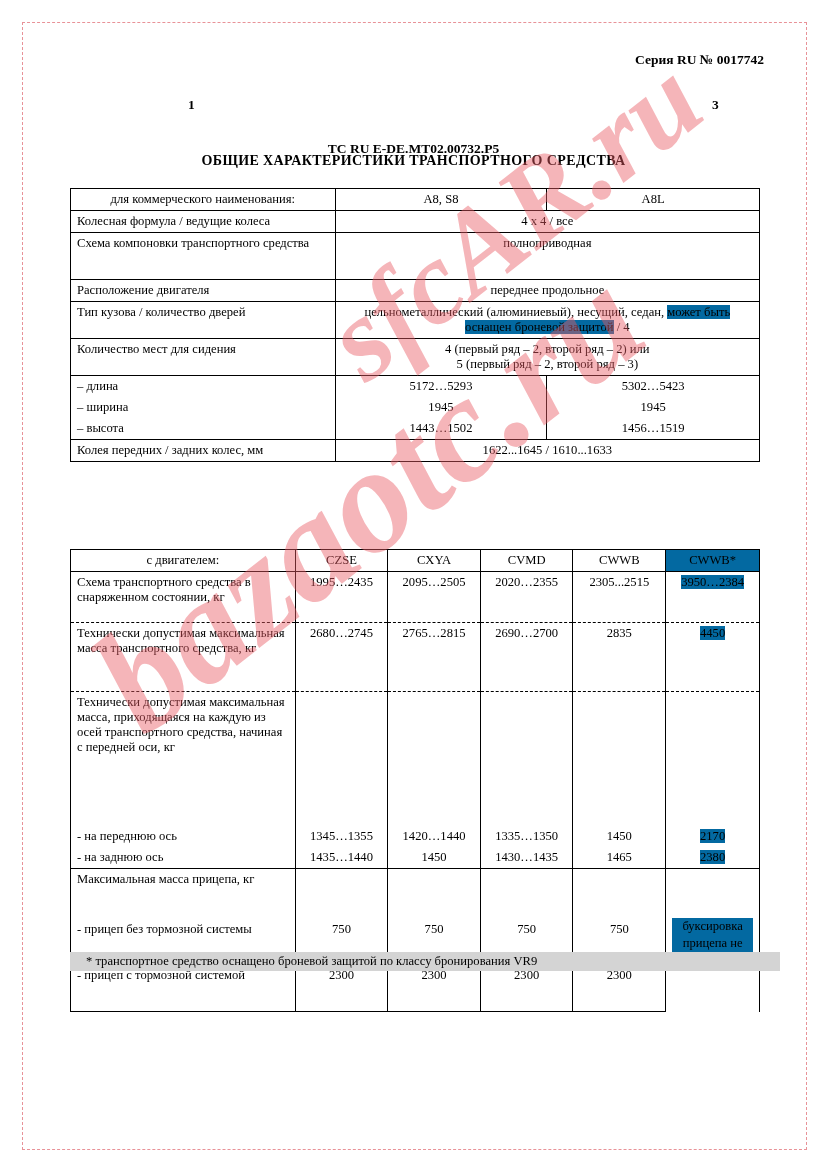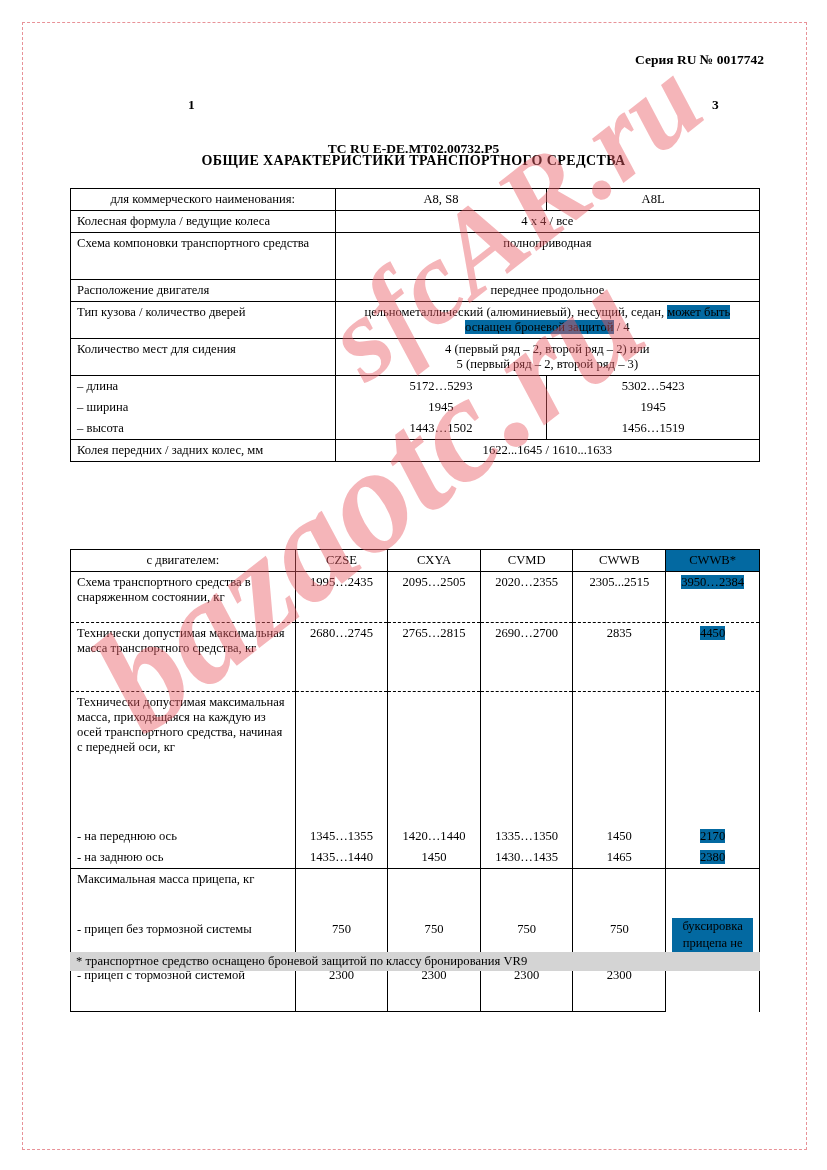--- a/index.html
+++ b/index.html
@@ -130,21 +130,21 @@
     background: #0369a1;
   }
   .indent1 { padding-left: 40px; }
   .footnote {
     position: absolute;
     left: 70px;
     top: 952px;
     width: 678px;
     font-size: 12.6px;
     background: #d4d4d4;
-    padding: 2px 6px;
+    padding: 2px 16px;
   }
   .vmid { vertical-align: middle; }
 </style>
 </head>
 <body>
 
 <div class="page">
 
   <div class="watermark">
     <div class="wm-frame"></div>

